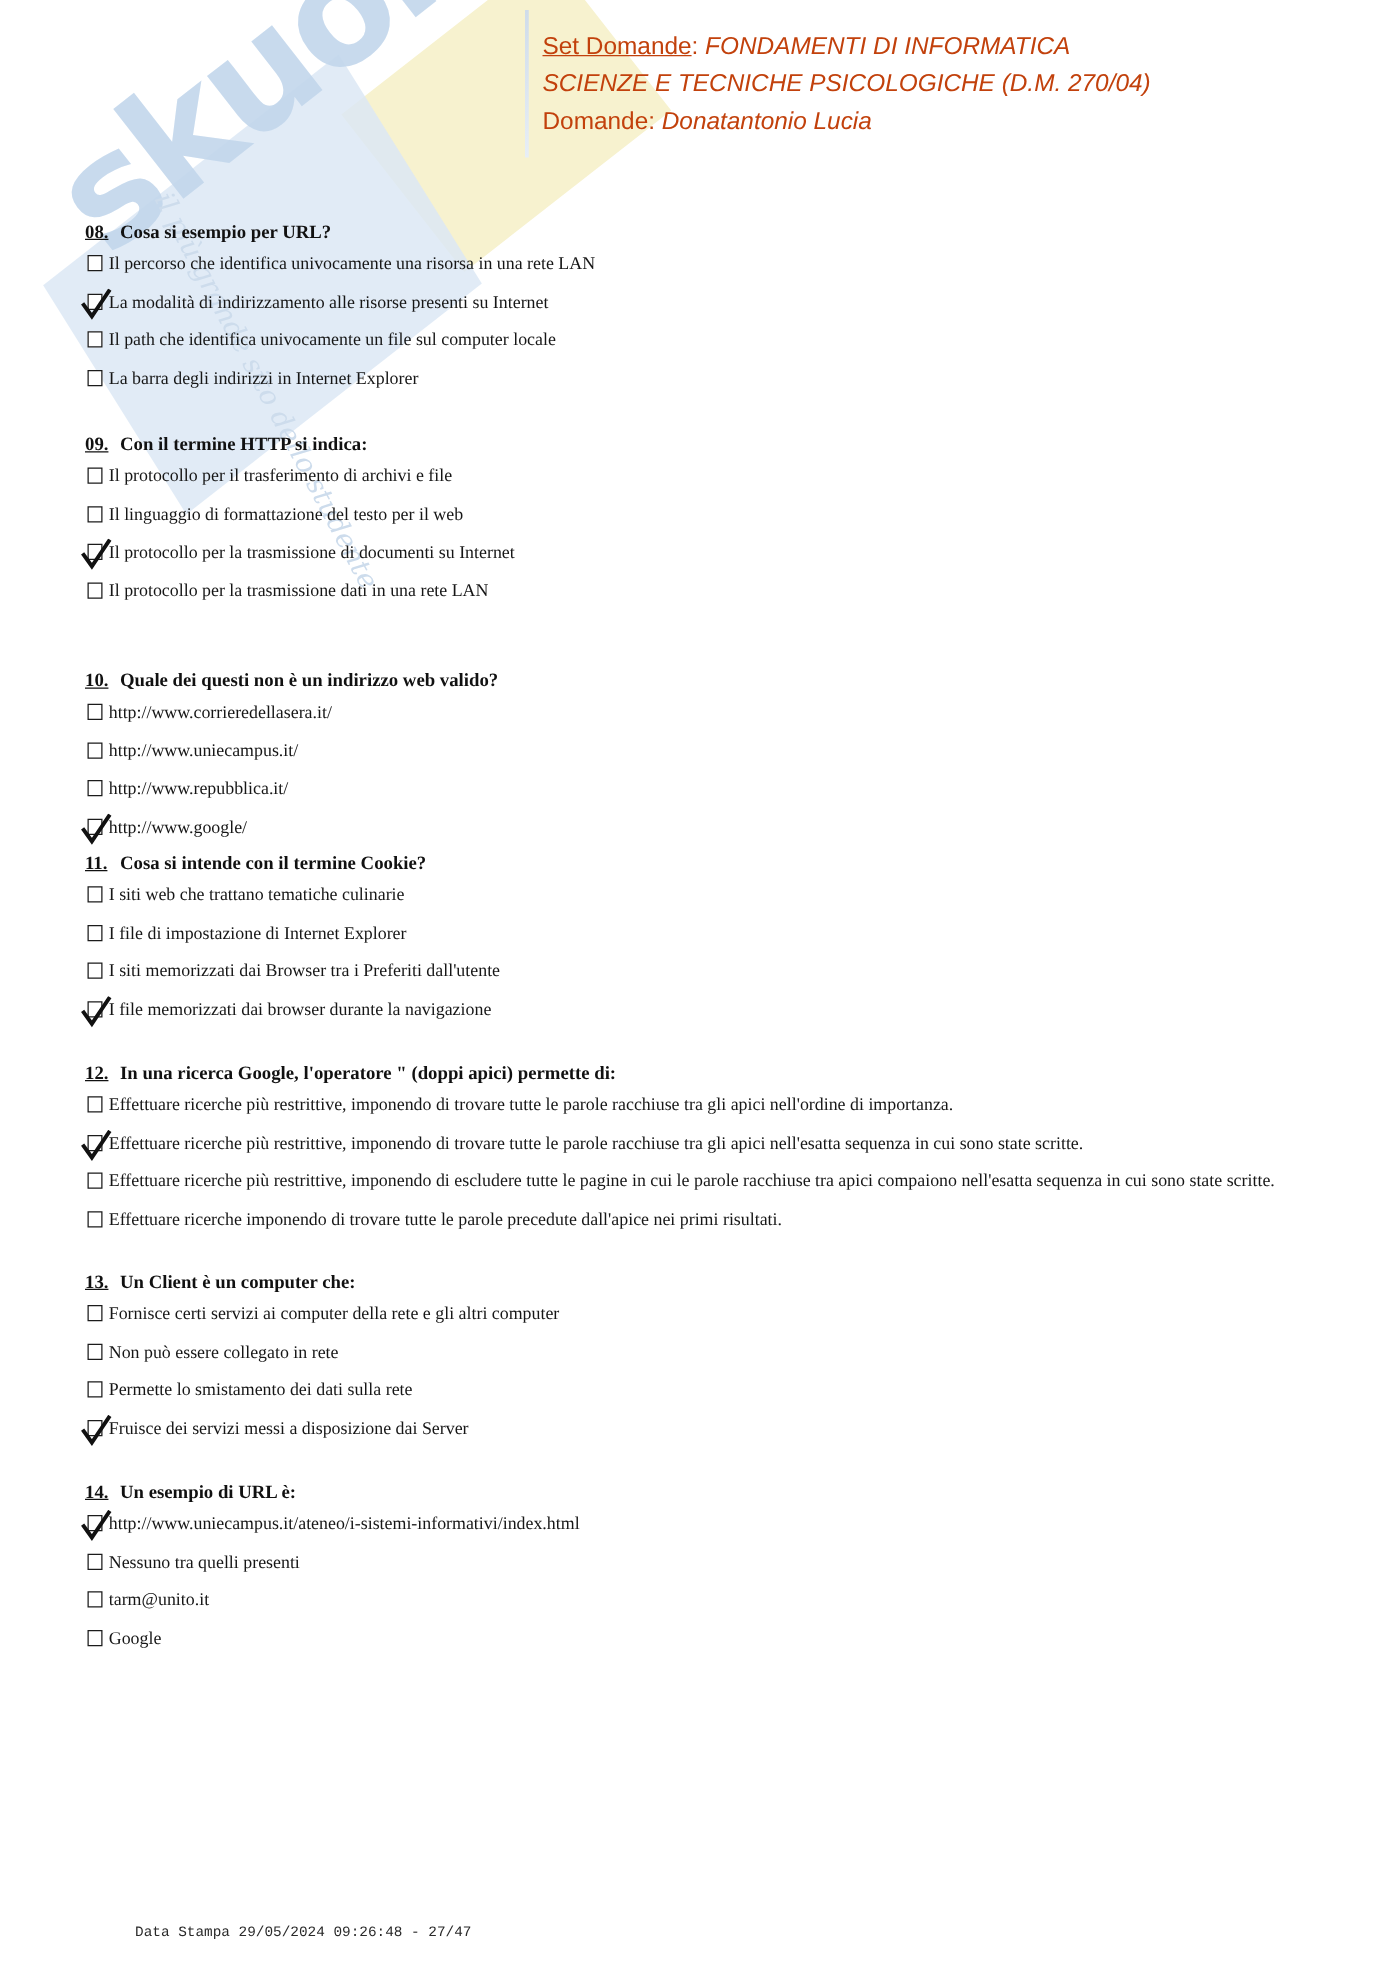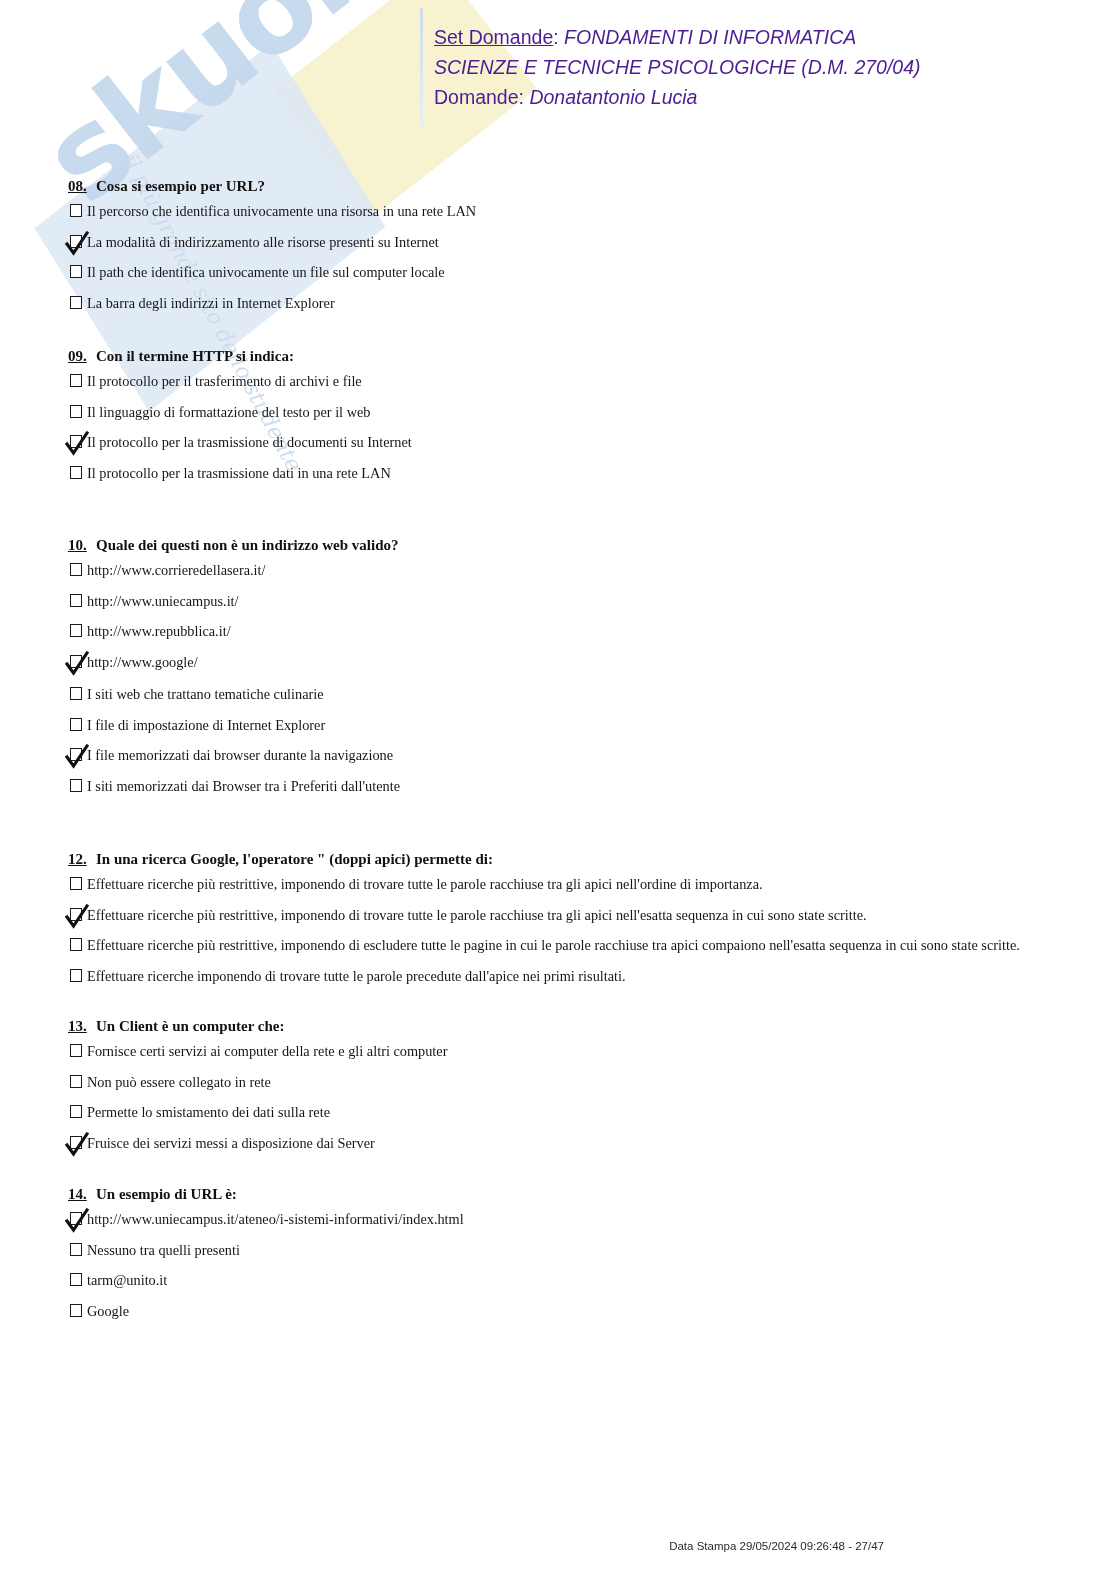--- a/index.html
+++ b/index.html
@@ -75,21 +75,21 @@
 
   
   #header {
     position: absolute;
     left: 434px; top: 22px;
     width: 620px;
     z-index: 3;
     font-family: "Liberation Sans", sans-serif;
     font-size: 19.5px;
     line-height: 30px;
-    color: #4c1d95;
+    color: #c2410c;
   }
   #header .hline { white-space: nowrap; }
   .lbl-underline { text-decoration: underline; }
   .ital { font-style: italic; }
 
   
   #content {
     position: absolute;
     left: 0; top: 0;
     width: 1116px;
@@ -153,22 +153,22 @@
     color: #161616;
     white-space: nowrap;
   }
 
   
   #footer {
     position: absolute;
     left: 0;
     top: 1540px;
     width: 884px;
-    text-align: right;
-    font-family: Liberation Sans, sans-serif;
+    text-align: left;
+    font-family: Liberation Mono, monospace;
     font-size: 11.5px;
     color: #2a2a2a;
     z-index: 3;
   }
   #footer .ftxt {
     display: inline-block;
     margin-left: 108px;
   }
 </style>
 </head>
@@ -268,40 +268,44 @@
         <span class="cb"></span>
         <span class="check">
           <svg width="26" height="26" viewBox="0 0 26 26">
             <path d="M3 13 L9.5 22 L23 2" fill="none" stroke="#111" stroke-width="3.1" stroke-linecap="square" stroke-linejoin="miter"></path>
           </svg>
         </span>
         <span class="opt-text">http://www.google/</span>
       </div>
     </div>
     <div class="question-block" style="top: 683px;">
+      <div class="q-head">
+        <span class="q-num">11.</span>
+        <span class="q-text">Cosa si intende con il termine Cookie?</span>
+      </div>
       <div class="option-row">
         <span class="cb"></span>
         <span class="opt-text">I siti web che trattano tematiche culinarie</span>
       </div>
       <div class="option-row">
         <span class="cb"></span>
         <span class="opt-text">I file di impostazione di Internet Explorer</span>
       </div>
       <div class="option-row">
         <span class="cb"></span>
+        <span class="opt-text">I siti memorizzati dai Browser tra i Preferiti dall'utente</span>
+      </div>
+      <div class="option-row">
+        <span class="cb"></span>
         <span class="check">
           <svg width="26" height="26" viewBox="0 0 26 26">
             <path d="M3 13 L9.5 22 L23 2" fill="none" stroke="#111" stroke-width="3.1" stroke-linecap="square" stroke-linejoin="miter"></path>
           </svg>
         </span>
         <span class="opt-text">I file memorizzati dai browser durante la navigazione</span>
-      </div>
-      <div class="option-row">
-        <span class="cb"></span>
-        <span class="opt-text">I siti memorizzati dai Browser tra i Preferiti dall'utente</span>
       </div>
     </div>
     <div class="question-block" style="top: 851px;">
       <div class="q-head">
         <span class="q-num">12.</span>
         <span class="q-text">In una ricerca Google, l'operatore " (doppi apici) permette di:</span>
       </div>
       <div class="option-row">
         <span class="cb"></span>
         <span class="opt-text">Effettuare ricerche più restrittive, imponendo di trovare tutte le parole racchiuse tra gli apici nell'ordine di importanza.</span>

